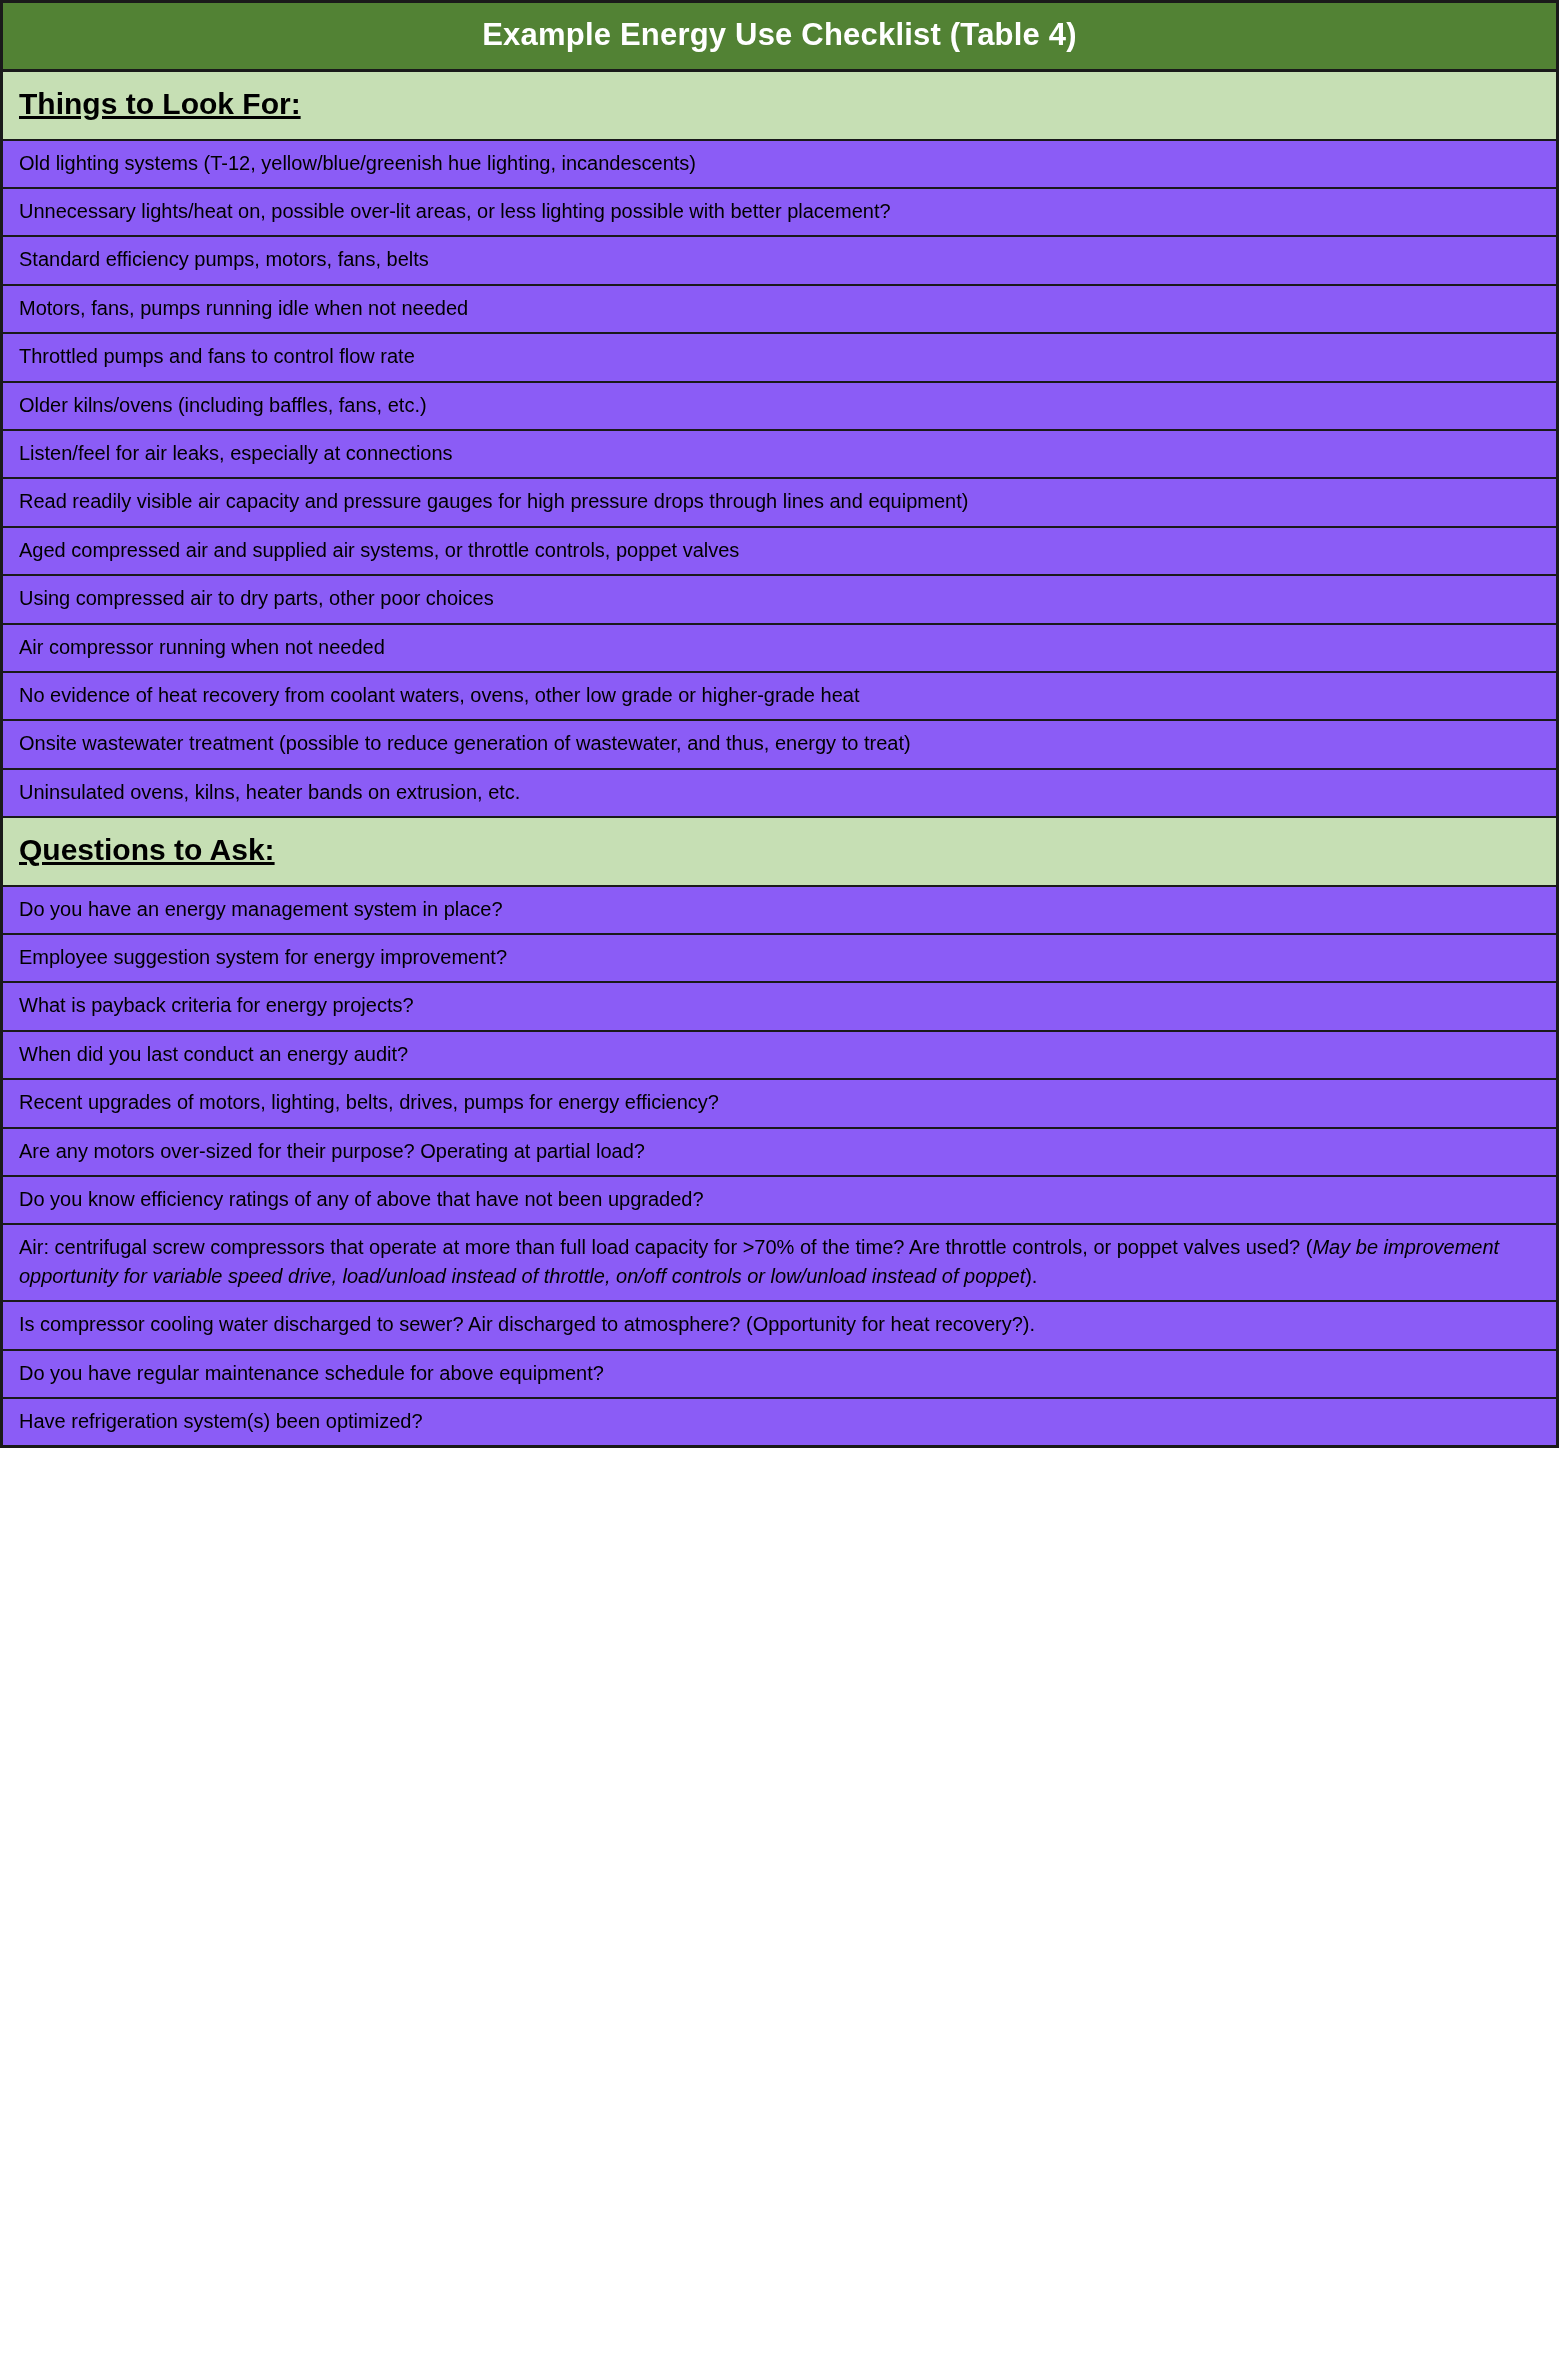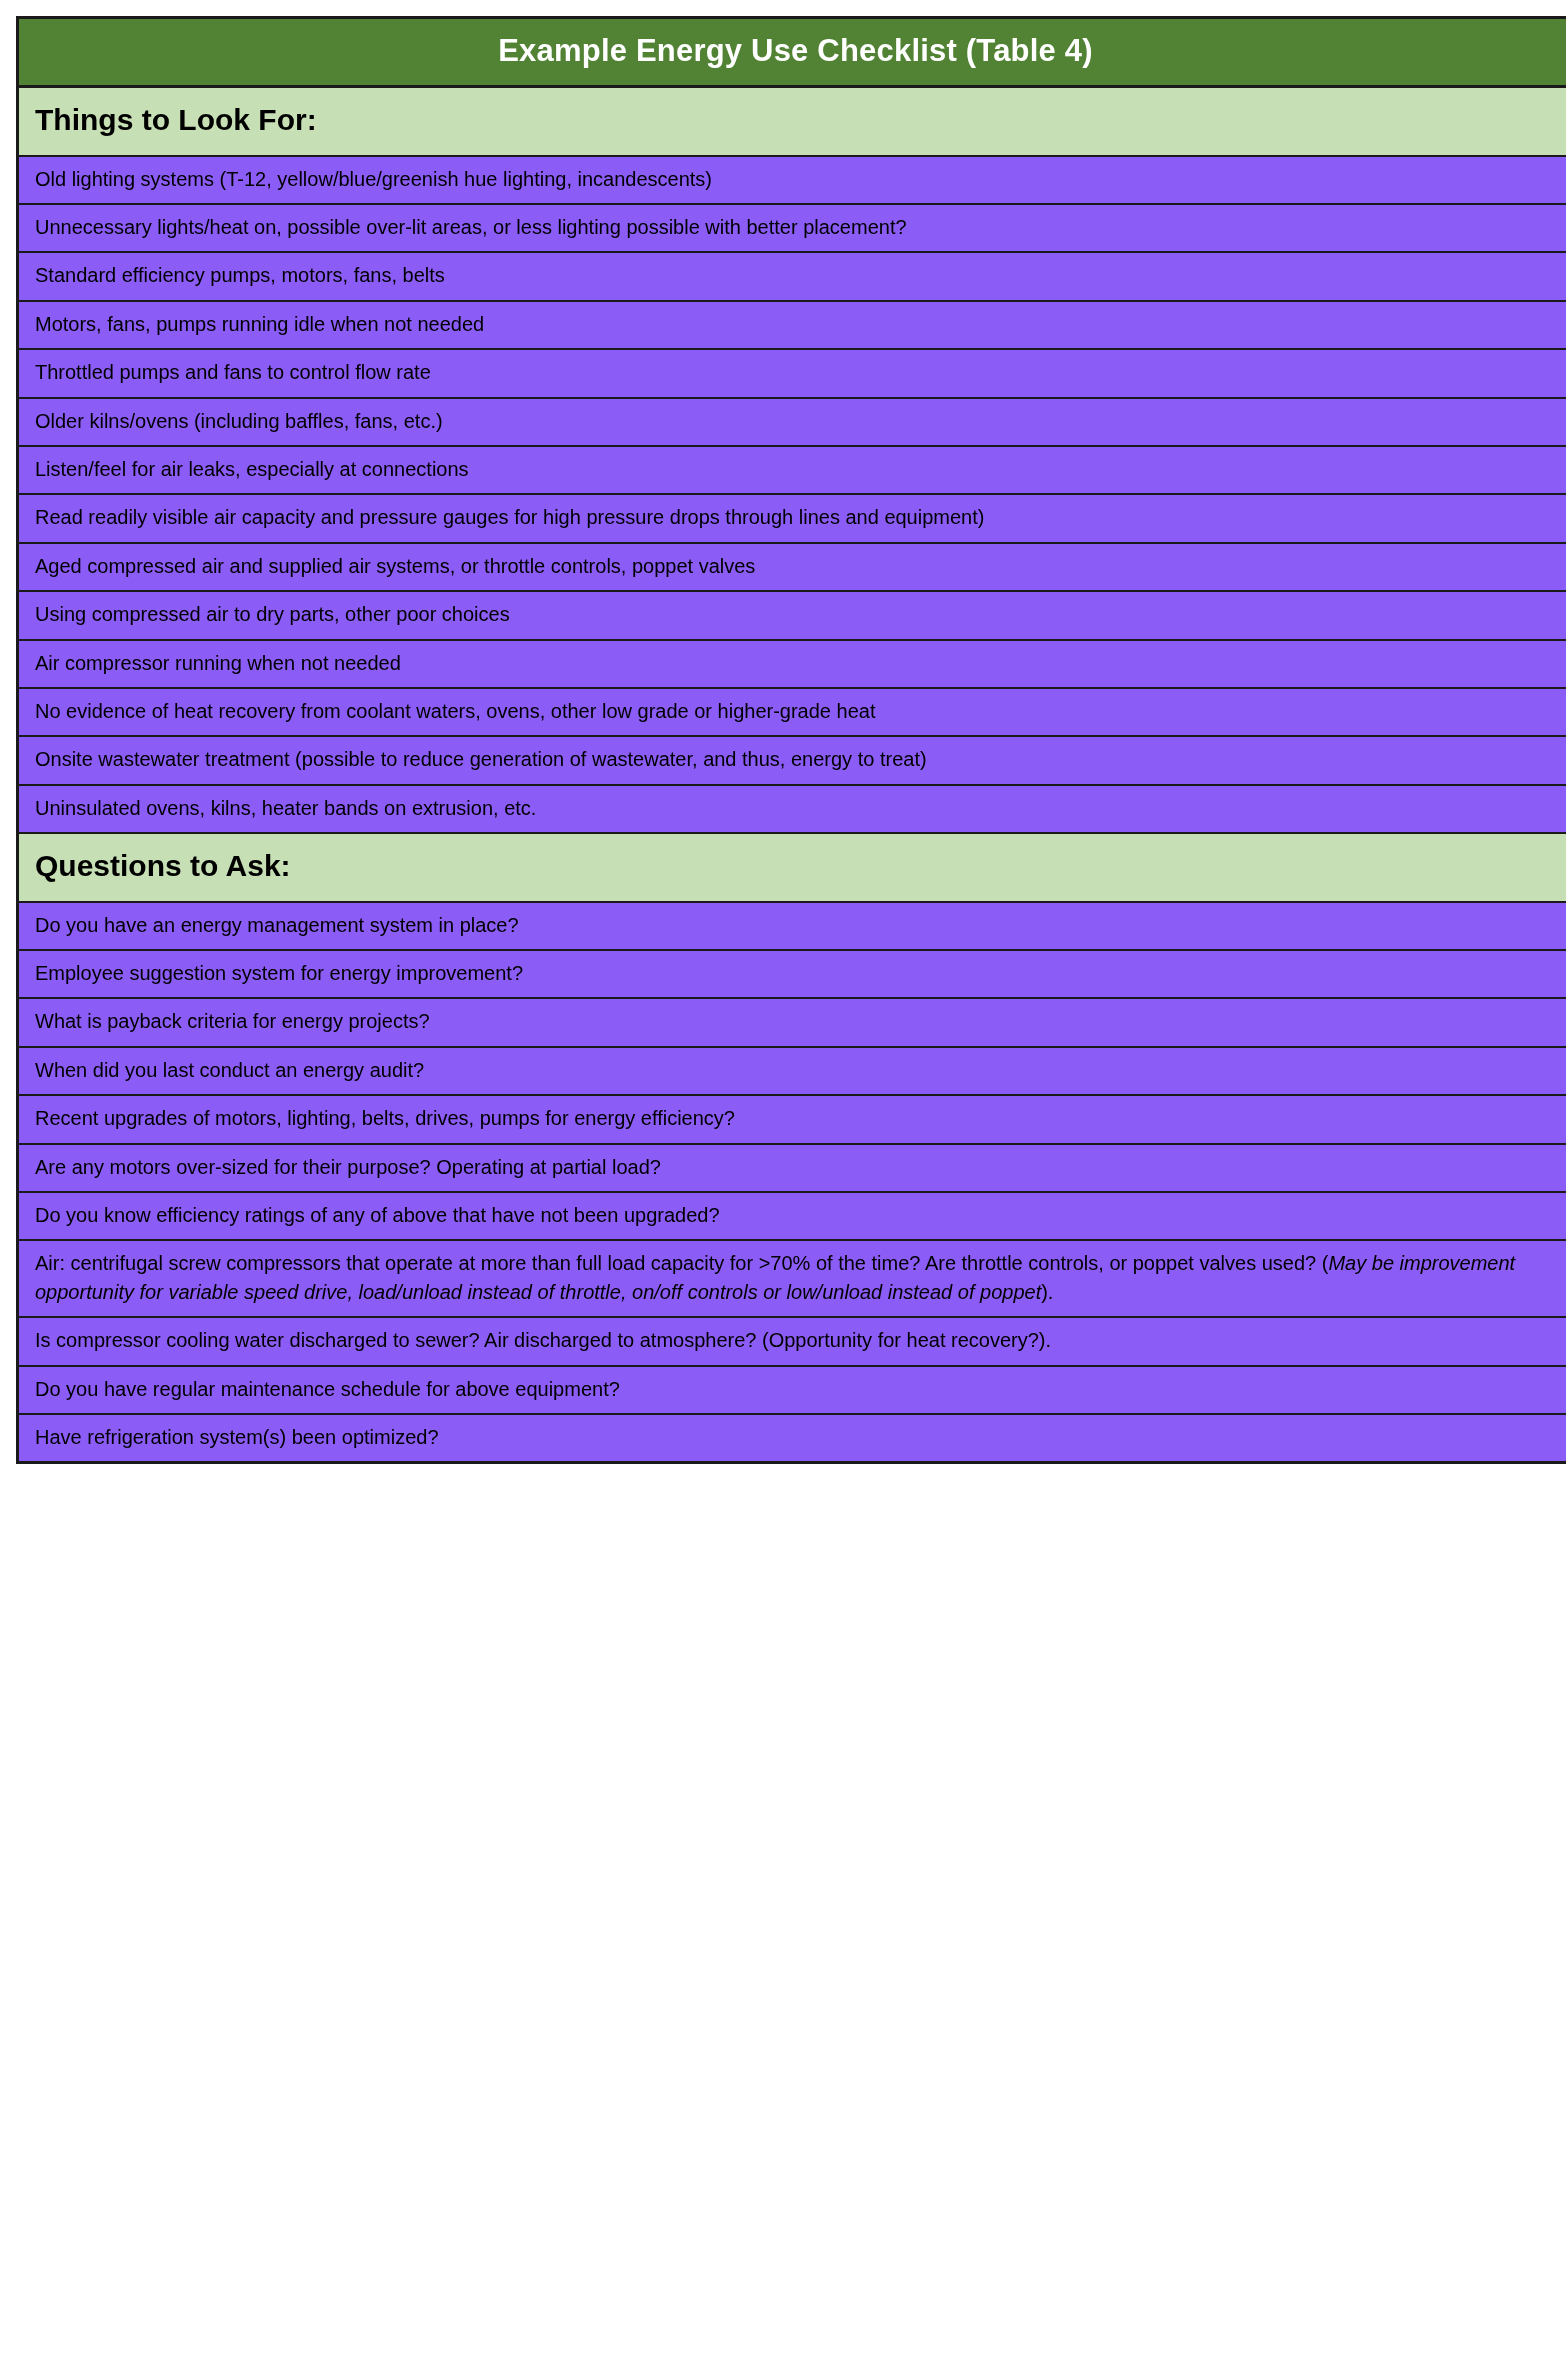--- a/index.html
+++ b/index.html
@@ -11,21 +11,21 @@
   body {
     width: 1566px;
     height: 2361px;
     font-family: "Liberation Sans", sans-serif;
     overflow: hidden;
   }
 
   .table-wrap {
     width: 1304px;
     margin: 0;
-    padding: 16px;
+    padding: 0;
   }
 
   table.checklist {
     width: 1559px;
     border-collapse: collapse;
     table-layout: fixed;
     border-left: 3px solid #1a1a1a;
     border-right: 3px solid #1a1a1a;
     border-top: 3px solid #1a1a1a;
     border-bottom: 3px solid #1a1a1a;
@@ -54,20 +54,21 @@
     border-bottom: 3px solid #1a1a1a;
     letter-spacing: 0.2px;
   }
 
   
   tr.section-row td {
     background: #c6dfb4;
     font-weight: bold;
     font-size: 30px;
     padding: 11px 14px 13px 16px;
+    text-decoration: underline;
   }
 
   tr.last-row td {
     border-bottom: none;
   }
 
   td.wrap-cell {
     white-space: normal;
   }
 

